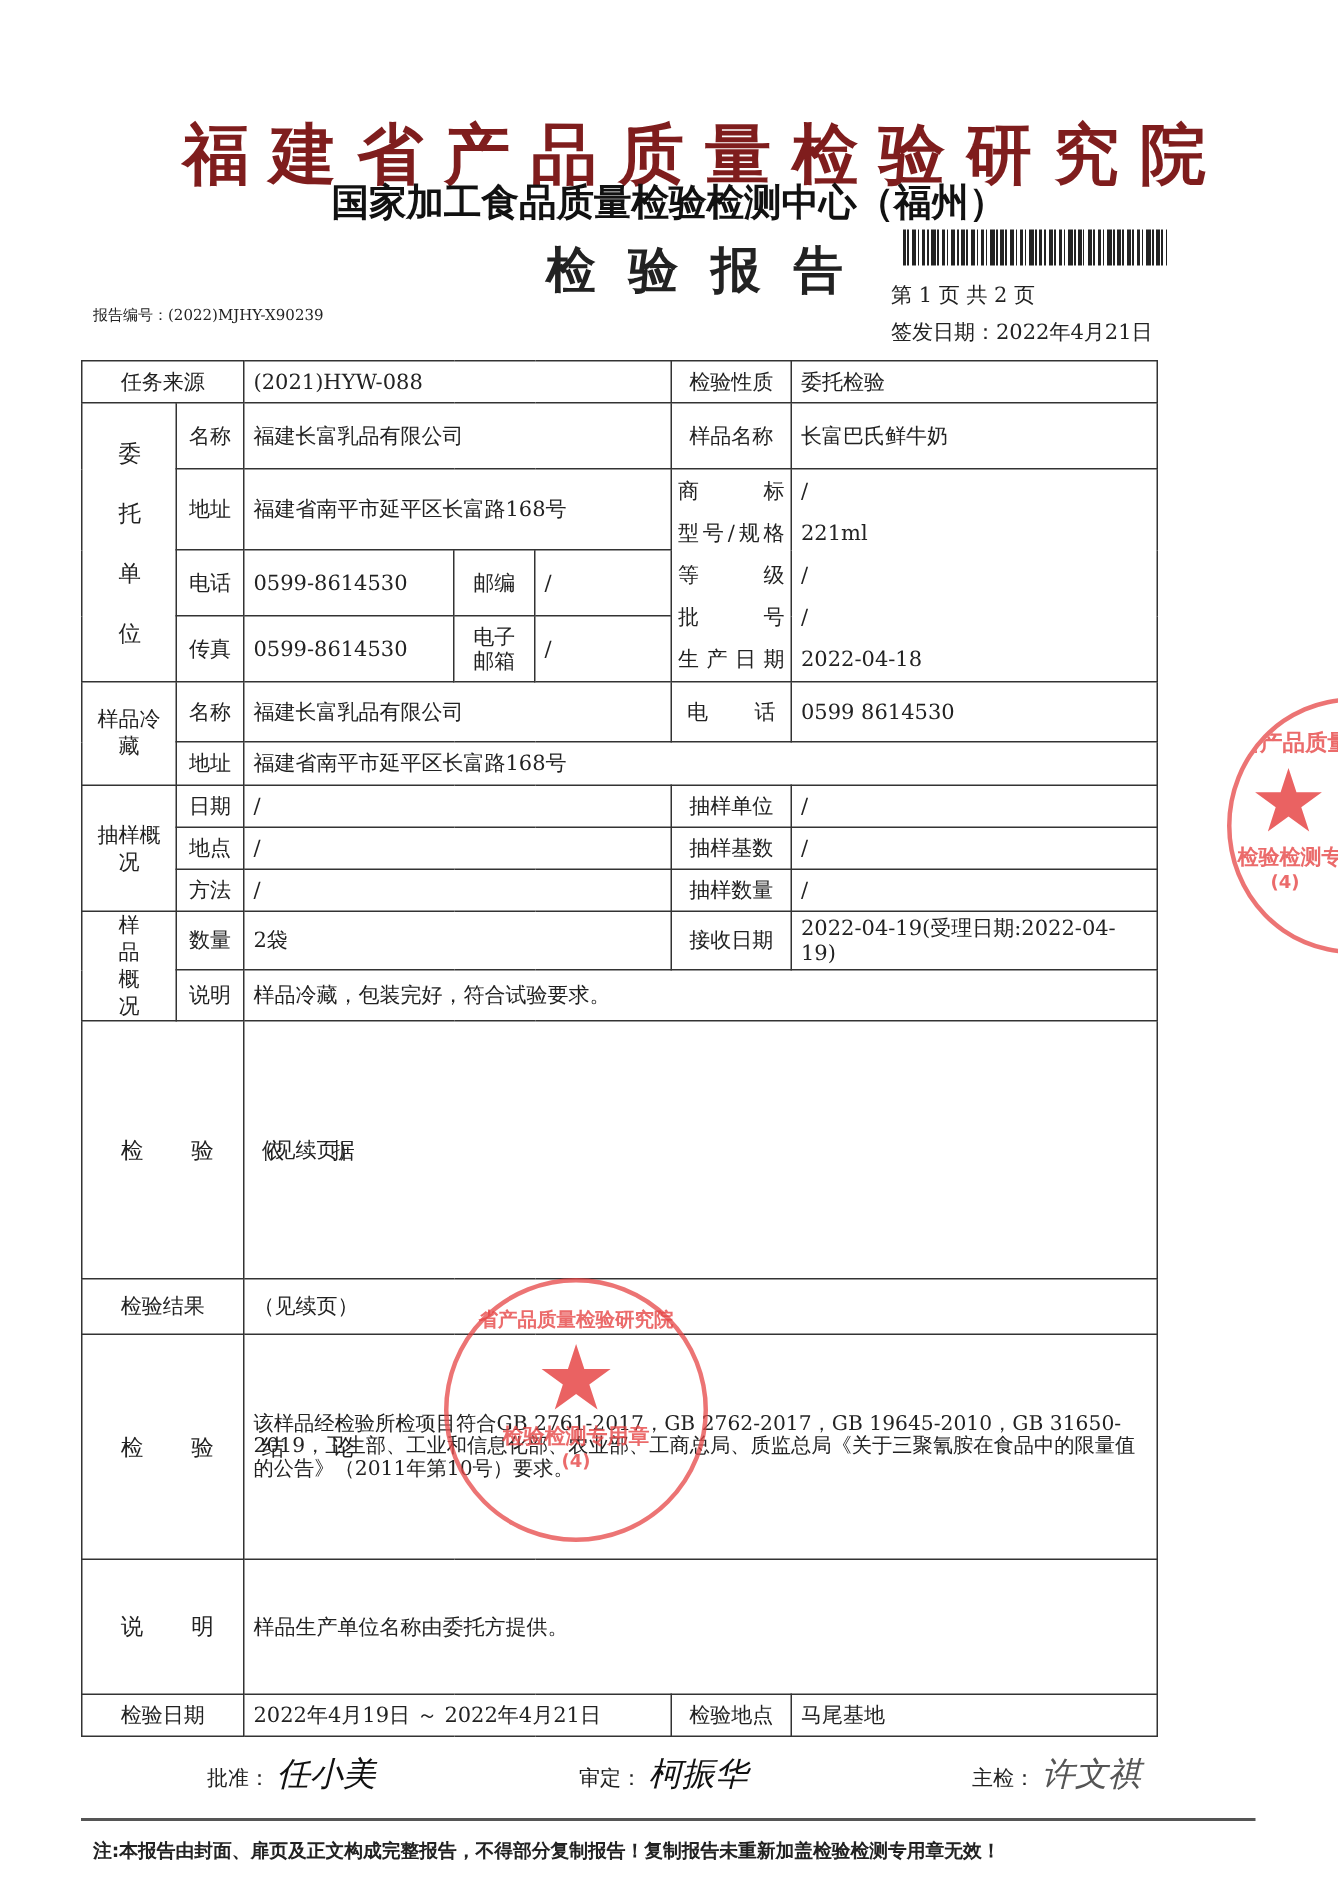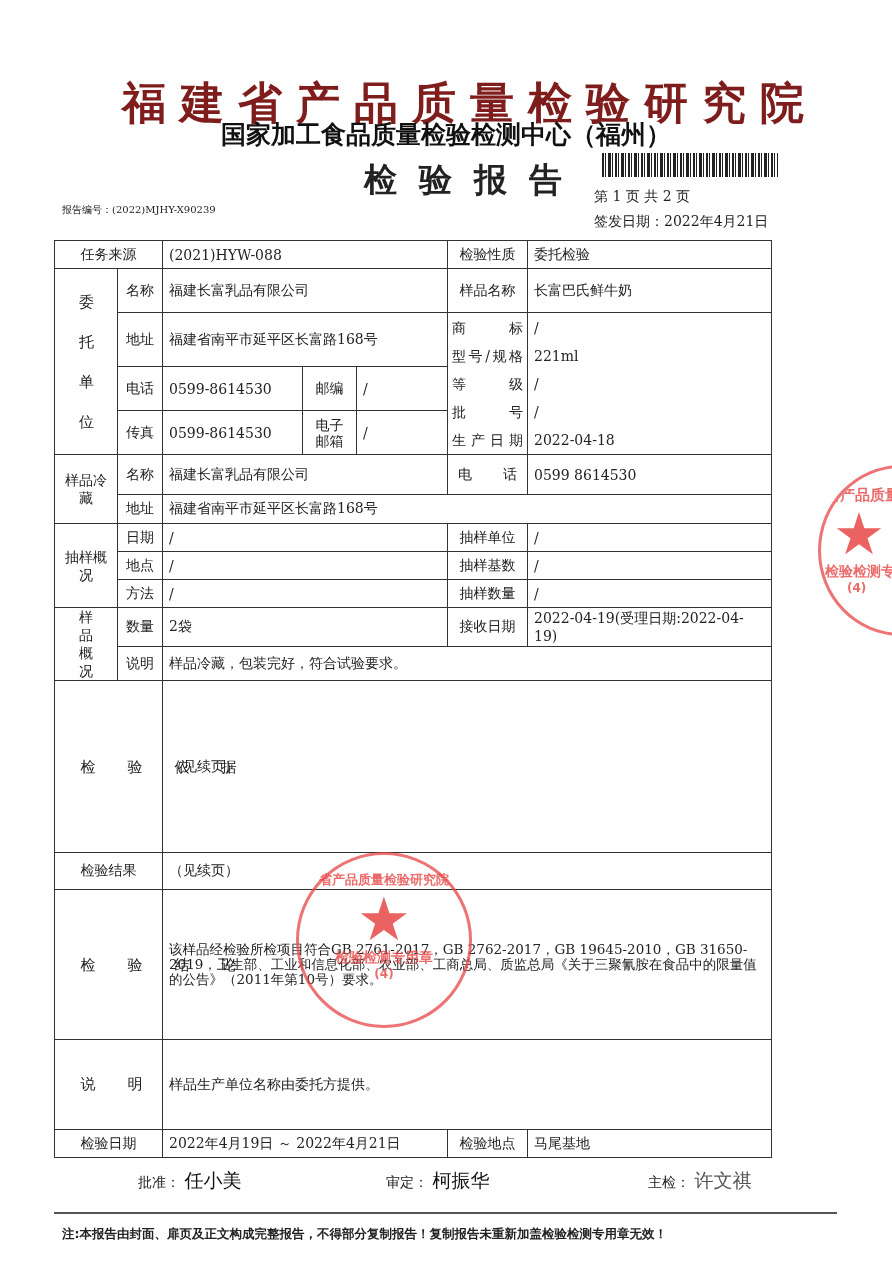--- a/index.html
+++ b/index.html
@@ -17,21 +17,21 @@
     .pageinfo { left: 594px; top: 188px; font-size: 14px; }
     .issue { left: 594px; top: 213px; font-size: 14px; }
     .reportno { left: 62px; top: 203px; font-size: 10px; }
     table.main { position: absolute; left: 54px; top: 240px; width: 718px; border-collapse: collapse;
                  font-size: 14px; }
     table.main td { border: 1.5px solid #333; padding: 0 6px; height: 26px; vertical-align: middle; }
     .lbl { text-align: center; white-space: nowrap; }
     .vert { text-align: right; line-height: 30px; }
     .spread { text-align: justify; text-align-last: justify; }
     .sig { top: 1168px; font-size: 14px; }
-    .sign { font-family: "DejaVu Serif", serif; font-size: 19px; color: #111; }
+    .sign { font-family: "DejaVu Serif", serif; font-style: italic; font-size: 22px; color: #111; }
     .footer-line { left: 54px; top: 1212px; width: 783px; height: 0; border-top: 2px solid #555; }
     .note { left: 62px; top: 1226px; font-size: 12.5px; font-weight: bold; font-family: "DejaVu Sans", sans-serif; }
     .stamp { border: 3px solid rgba(230,70,70,0.75); border-radius: 50%; color: rgba(230,70,70,0.8);
              text-align: center; font-family: "DejaVu Sans", sans-serif; font-weight: bold; }
     .star { color: rgba(230,70,70,0.85); }
   </style>
 </head>
 <body>
 
 <div class="abs h1">福建省产品质量检验研究院</div>

